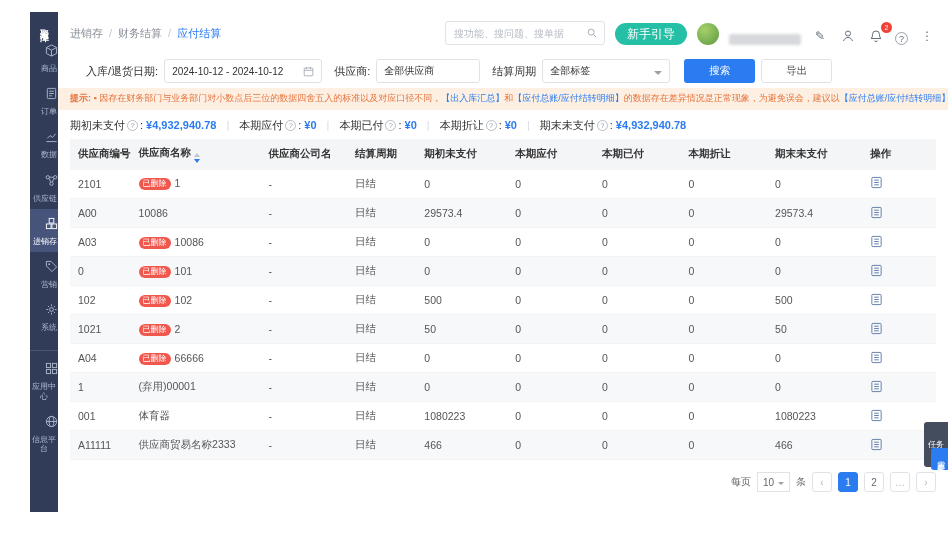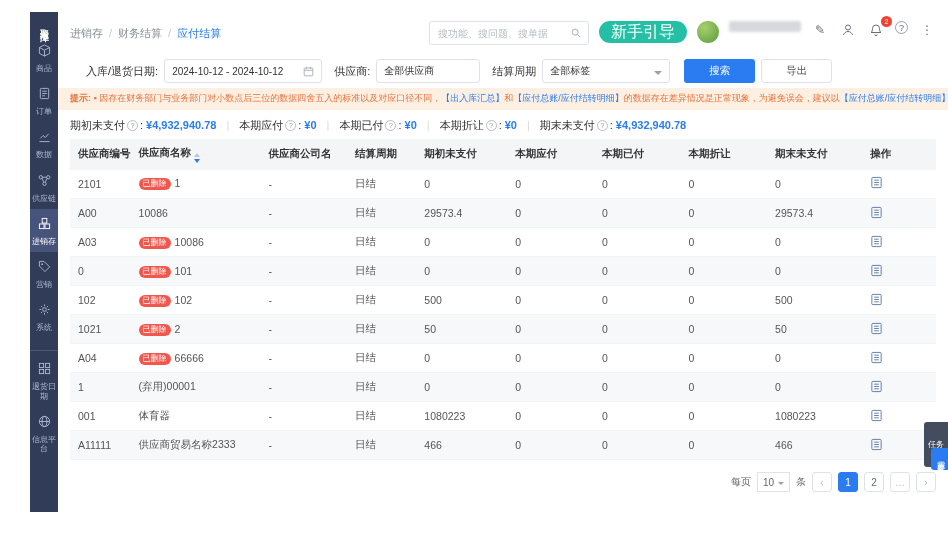--- a/index.html
+++ b/index.html
@@ -7,39 +7,39 @@
     --notice_bg:#fdf0e3; --notice_text:#e6733c; --sidebar_bg:#303c58;
   }
   *{box-sizing:border-box;margin:0;padding:0}
   body{width:948px;height:549px;position:relative;background:#fff;
        font-family:"Liberation Sans",sans-serif;overflow:hidden}
   .app{position:absolute;left:30px;top:12px;width:918px;height:500px;display:flex;background:#fff}
 
   
   .sidebar{width:28px;background:var(--sidebar_bg);display:flex;flex-direction:column;align-items:center;flex-shrink:0}
   .brand{writing-mode:vertical-rl;text-orientation:upright;color:#fff;font-size:9px;letter-spacing:2px;margin:10px 0 8px;font-weight:bold}
-  .side-item{width:100%;padding:7px 0 6px;display:flex;flex-direction:column;align-items:center;gap:3px;color:#aeb9cf;cursor:pointer}
+  .side-item{width:100%;padding:7px 0 6px;display:flex;flex-direction:column;align-items:flex-end;gap:3px;color:#aeb9cf;cursor:pointer}
   .side-item svg{width:13px;height:13px}
   .side-item .lbl{font-size:8px;line-height:1.15;text-align:center;padding:0 1px;word-break:break-all}
   .side-item.active{background:#46537a;color:#fff}
   .bottom-gap{margin-top:12px;border-top:1px solid rgba(255,255,255,.14);padding-top:10px}
 
   
   .main{flex:1;display:flex;flex-direction:column;min-width:0}
 
   .topbar{height:42px;display:flex;align-items:center;justify-content:space-between;padding:0 12px}
   .breadcrumb{font-size:11px;color:#8a9099;display:flex;gap:6px;align-items:center}
   .breadcrumb .bc.active{color:var(--primary)}
   .breadcrumb .sep{color:#c4c8cf}
-  .top-right{display:flex;align-items:flex-start;gap:10px}
+  .top-right{display:flex;align-items:flex-end;gap:10px}
   .search-box{display:flex;align-items:center;border:1px solid #dfe3e8;border-radius:3px;height:24px;padding:0 6px 0 8px;width:160px;background:#fff}
   .search-input{border:0;outline:0;flex:1;font-size:10px;color:#333;min-width:0;font-family:inherit}
   .search-input::placeholder{color:#b6bcc4}
   .sicon svg{width:12px;height:12px;color:#9aa1ab;display:block}
-  .guide-btn{height:22px;border:0;border-radius:11px;background:var(--teal);color:#fff;font-size:16px;padding:0 12px;cursor:pointer;font-family:inherit}
+  .guide-btn{height:22px;border:0;border-radius:11px;background:var(--teal);color:#fff;font-size:12px;padding:0 12px;cursor:pointer;font-family:inherit}
   .avatar{width:22px;height:22px;border-radius:50%;background:radial-gradient(circle at 35% 30%,#a5d06c,#5c9a3f);display:inline-block}
   .company-blur{width:72px;height:11px;border-radius:2px;background:#d6d8db;filter:blur(1.5px)}
   .icon-btn{color:#646e7b;font-size:12px;cursor:pointer;display:inline-flex;align-items:center;justify-content:center;width:18px;height:18px}
   .icon-btn svg{width:14px;height:14px}
   .qmark{border:1px solid #9aa1ab;border-radius:50%;width:13px;height:13px;font-size:9px}
   .msg{position:relative}
   .badge{position:absolute;top:-5px;right:-7px;background:#f04134;color:#fff;font-size:7px;min-width:11px;height:11px;line-height:11px;border-radius:6px;text-align:center;padding:0 2px}
 
   .filterbar{height:34px;display:flex;align-items:center;gap:6px;padding:0 12px;font-size:11px;color:#333}
   .flabel{margin-left:6px}
@@ -151,21 +151,21 @@
             </svg></span>
           <span class="lbl">系统</span>
         </div>
         <div class="side-item bottom-gap">
           <span><svg viewBox="0 0 14 14">
               <rect x="1.5" y="1.5" width="4.5" height="4.5" fill="none" stroke="currentColor" stroke-width="1"></rect>
               <rect x="8" y="1.5" width="4.5" height="4.5" fill="none" stroke="currentColor" stroke-width="1"></rect>
               <rect x="1.5" y="8" width="4.5" height="4.5" fill="none" stroke="currentColor" stroke-width="1"></rect>
               <rect x="8" y="8" width="4.5" height="4.5" fill="none" stroke="currentColor" stroke-width="1"></rect>
             </svg></span>
-          <span class="lbl">退货日期</span>
+          <span class="lbl">应用中心</span>
         </div>
         <div class="side-item">
           <span><svg viewBox="0 0 14 14">
               <circle cx="7" cy="7" r="5.5" fill="none" stroke="currentColor" stroke-width="1"></circle>
               <ellipse cx="7" cy="7" rx="2.5" ry="5.5" fill="none" stroke="currentColor" stroke-width="1"></ellipse>
               <path d="M1.5 7h11" fill="none" stroke="currentColor" stroke-width="1"></path>
             </svg></span>
           <span class="lbl">信息平台</span>
         </div>
       </nav>

